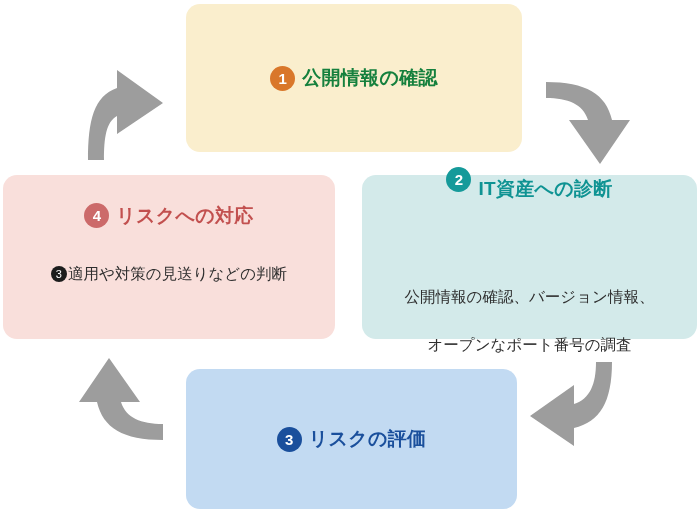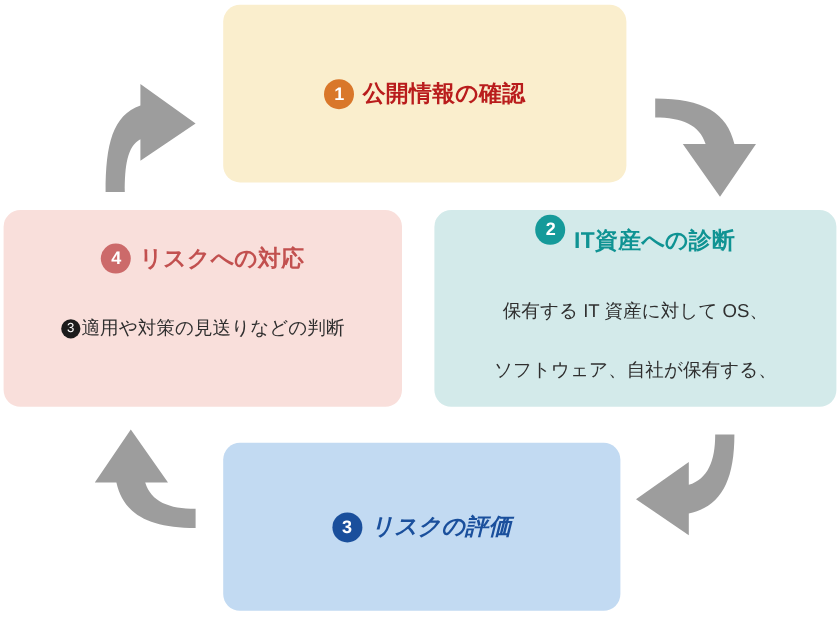--- a/index.html
+++ b/index.html
@@ -68,37 +68,37 @@
     margin-top: 9px;
     white-space: pre-line;
   }
 
   
   #card-1 {
     left: 186px; top: 4px; width: 336px; height: 148px;
     background: #faeecd;
   }
   #card-1 .badge { background: #d9772a; }
-  #card-1 .card-title { color: #b91c1c; }
+  #card-1 .card-title { color: #15803d; }
 
   
   #card-2 {
     left: 362px; top: 175px; width: 335px; height: 164px;
     background: #d3eaea;
   }
   #card-2 .badge { background: #159a9a; }
   #card-2 .card-title { color: #0f9393; margin-top: 20px; }
 
   
   #card-3 {
     left: 186px; top: 369px; width: 331px; height: 140px;
     background: #c2daf2;
   }
   #card-3 .badge { background: #1a4f9c; }
-  #card-3 .card-title { color: #1a4f9c; font-style: italic; }
+  #card-3 .card-title { color: #1a4f9c; }
 
   
   #card-4 {
     left: 3px; top: 175px; width: 332px; height: 164px;
     background: #f9dfdb;
   }
   #card-4 .badge { background: #cc6a6a; }
   #card-4 .card-title { color: #c2504f; text-align: right; }
 
   .inline-num {
@@ -162,22 +162,23 @@
       <span class="card-title">公開情報の確認</span>
     </div>
   </div>
 
   <div class="card" id="card-2">
     <div class="card-head">
       <span class="badge">2</span>
       <span class="card-title">IT資産への診断</span>
     </div>
     <div class="card-body">
-      <span>保有する IT 資産に対して OS、</span><br>
-      <span>ソフトウェア、自社が保有する、</span><br>
+      <br>
+      <span>公開情報の確認、バージョン情報、</span><br>
+      <span>オープンなポート番号の調査</span>
     </div>
   </div>
 
   <div class="card" id="card-3">
     <div class="card-head">
       <span class="badge">3</span>
       <span class="card-title">リスクの評価</span>
     </div>
   </div>
 

